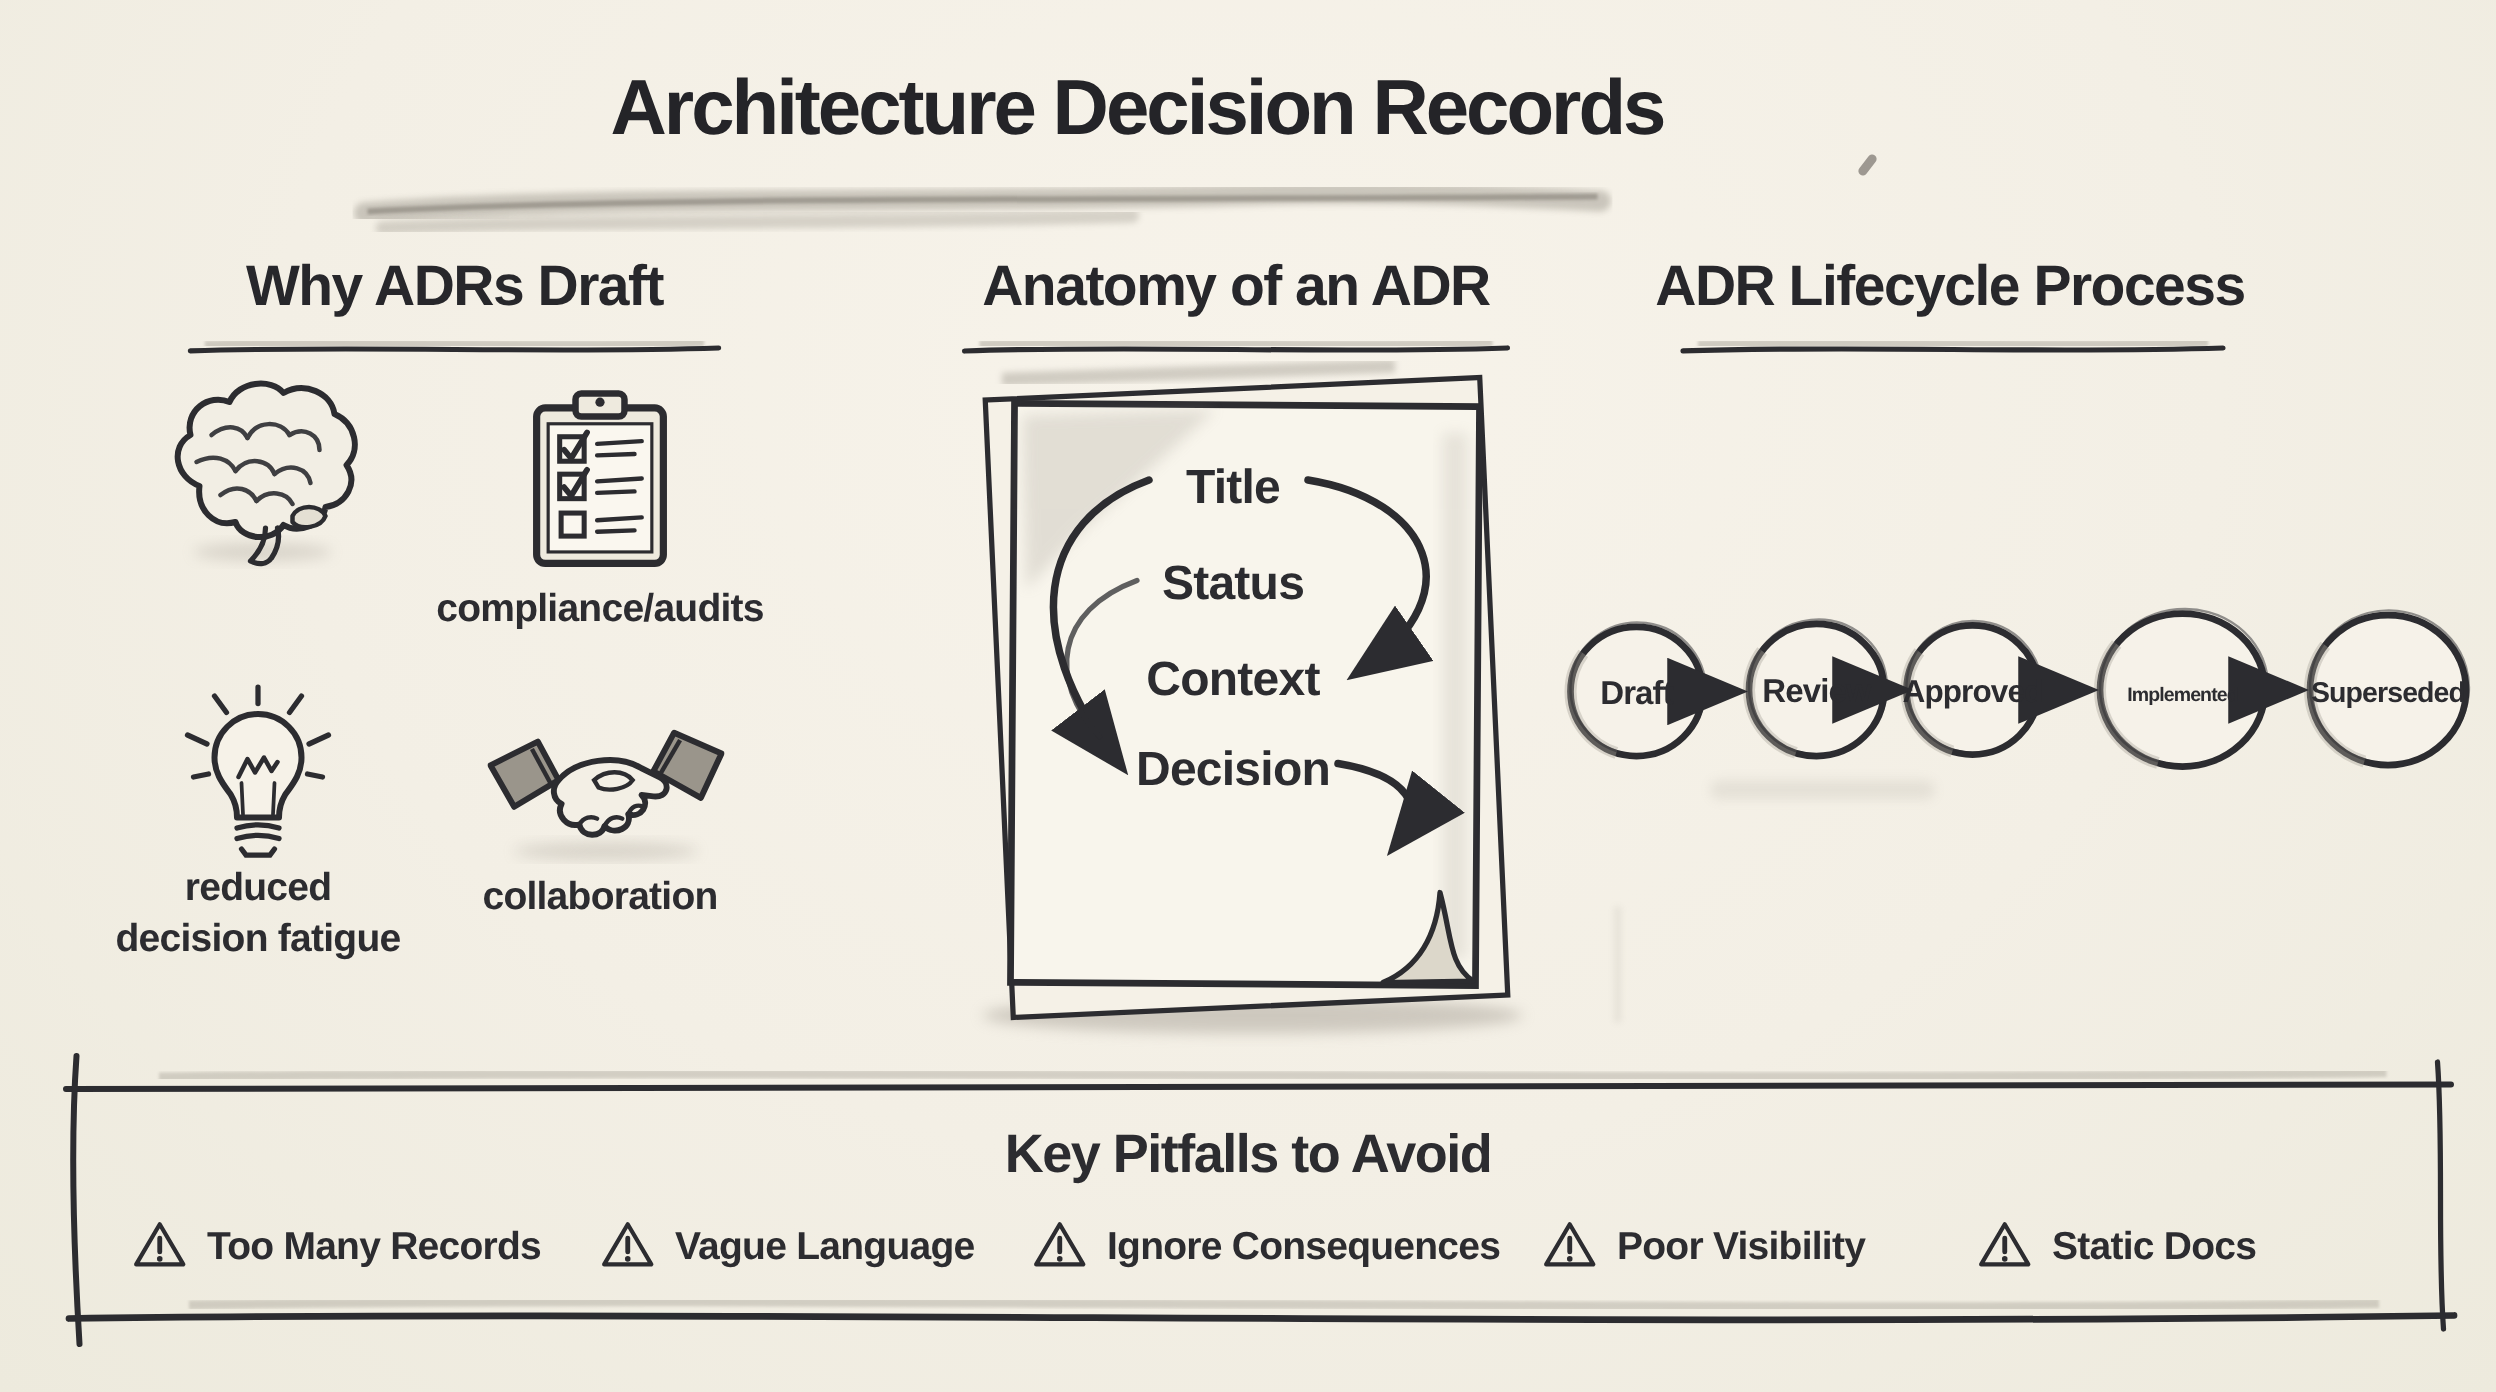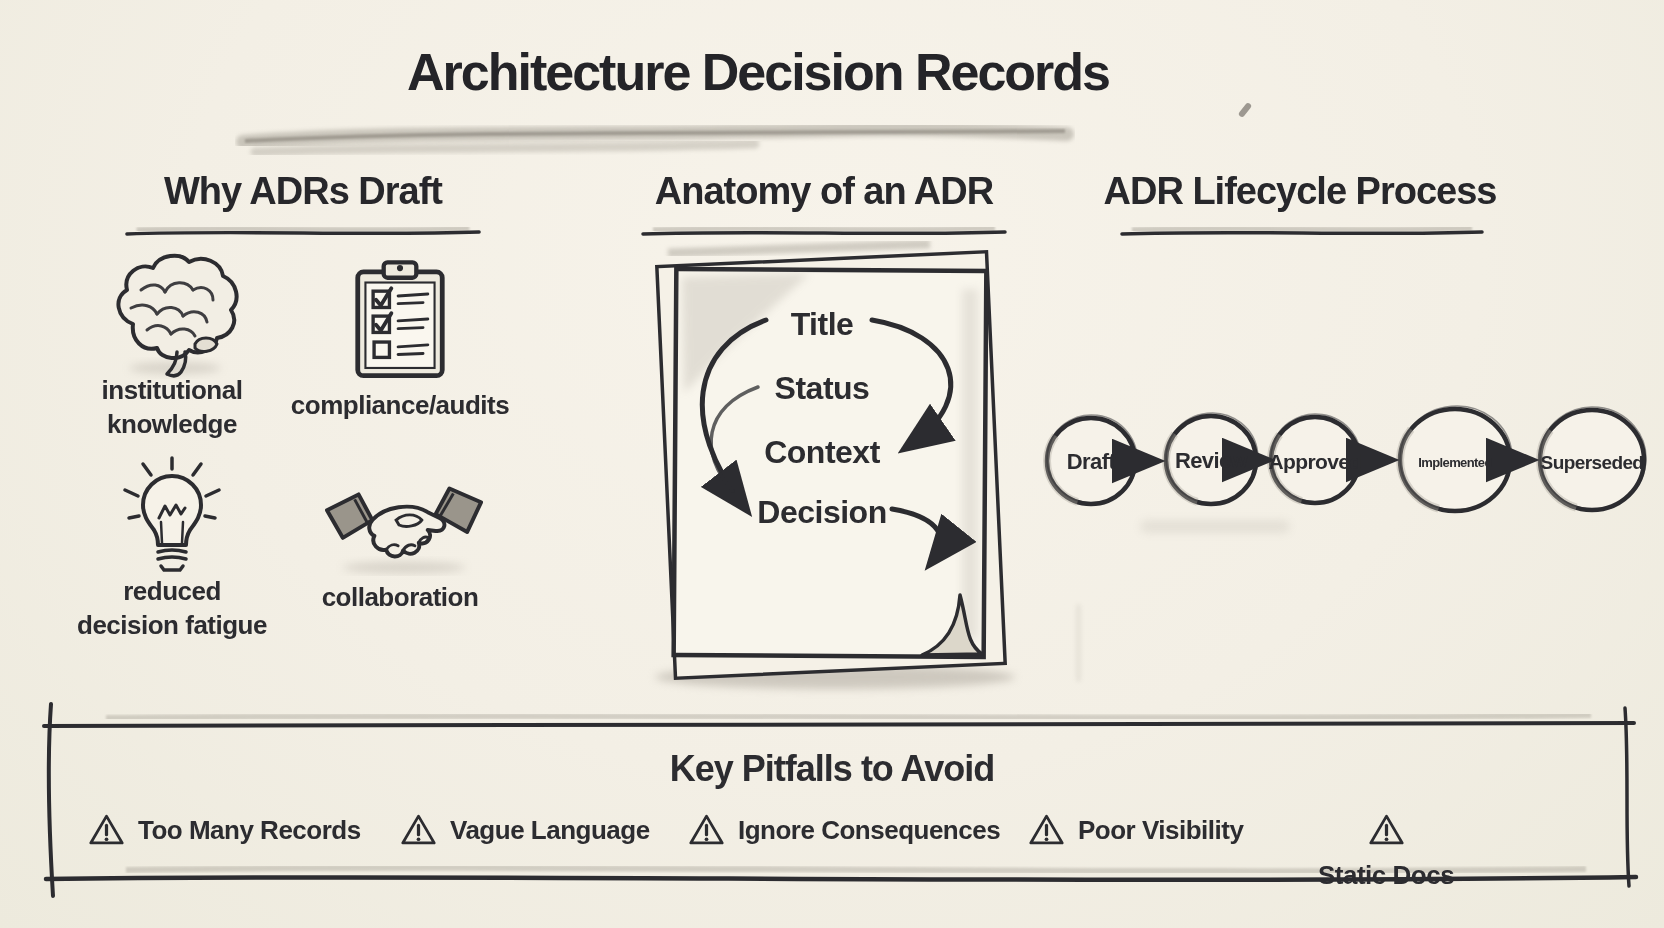--- a/index.html
+++ b/index.html
@@ -147,24 +147,20 @@
     <line x1="130" y1="17" x2="116" y2="41" stroke="#2c2c30" stroke-width="3"></line>
     <path d="M 48,44 C 60,30 88,26 104,36 L 116,42 C 124,46 122,56 112,55 L 104,54 C 110,60 104,70 95,67 C 98,76 86,82 79,75 C 77,83 64,83 62,74 C 54,76 46,68 50,60 C 44,57 43,49 48,44 Z" fill="#f3efe5" stroke="#2c2c30" stroke-width="4" stroke-linejoin="round"></path>
     <path d="M 72,44 C 80,37 92,37 98,44 C 94,50 82,52 75,49 Z" fill="#f3efe5" stroke="#2c2c30" stroke-width="3"></path>
     <g stroke="#2c2c30" stroke-width="3" fill="none" stroke-linecap="round">
       <path d="M 62,74 C 65,69 70,68 74,70"></path>
       <path d="M 79,75 C 82,69 87,68 91,70"></path>
       <path d="M 95,67 C 97,62 101,60 105,62"></path>
     </g>
   </svg>
 
-  <div class="abs why-label center-text" style="left:52px;top:373px;width:240px;">
-    <div>institutional</div>
-    <div>knowledge</div>
-  </div>
   <div class="abs why-label center-text" style="left:270px;top:388px;width:260px;">
     <div>compliance/audits</div>
   </div>
   <div class="abs why-label center-text" style="left:52px;top:574px;width:240px;">
     <div>reduced</div>
     <div>decision fatigue</div>
   </div>
   <div class="abs why-label center-text" style="left:270px;top:580px;width:260px;">
     <div>collaboration</div>
   </div>
@@ -283,21 +279,21 @@
 
   <div class="abs pitfall-item" style="left:1028px;">
     <svg width="37" height="34" viewBox="0 0 40 36">
       <path d="M 20,3 L 37,32 L 3,32 Z" fill="none" stroke="#2c2c30" stroke-width="3" stroke-linejoin="round"></path>
       <line x1="20" y1="13" x2="20" y2="23" stroke="#2c2c30" stroke-width="3.5" stroke-linecap="round"></line>
       <circle cx="20" cy="28" r="2" fill="#2c2c30"></circle>
     </svg>
     <span class="txt">Poor Visibility</span>
   </div>
 
-  <div class="abs pitfall-item" style="left:1318px;flex-direction:column;">
+  <div class="abs pitfall-item" style="left:1318px;">
     <svg width="37" height="34" viewBox="0 0 40 36">
       <path d="M 20,3 L 37,32 L 3,32 Z" fill="none" stroke="#2c2c30" stroke-width="3" stroke-linejoin="round"></path>
       <line x1="20" y1="13" x2="20" y2="23" stroke="#2c2c30" stroke-width="3.5" stroke-linecap="round"></line>
       <circle cx="20" cy="28" r="2" fill="#2c2c30"></circle>
     </svg>
     <span class="txt">Static Docs</span>
   </div>
 
 </div>
 

